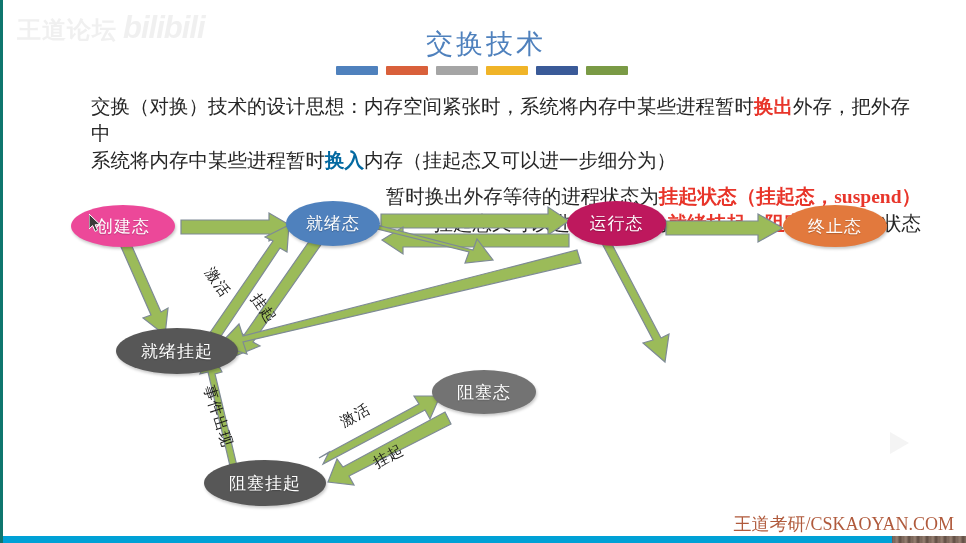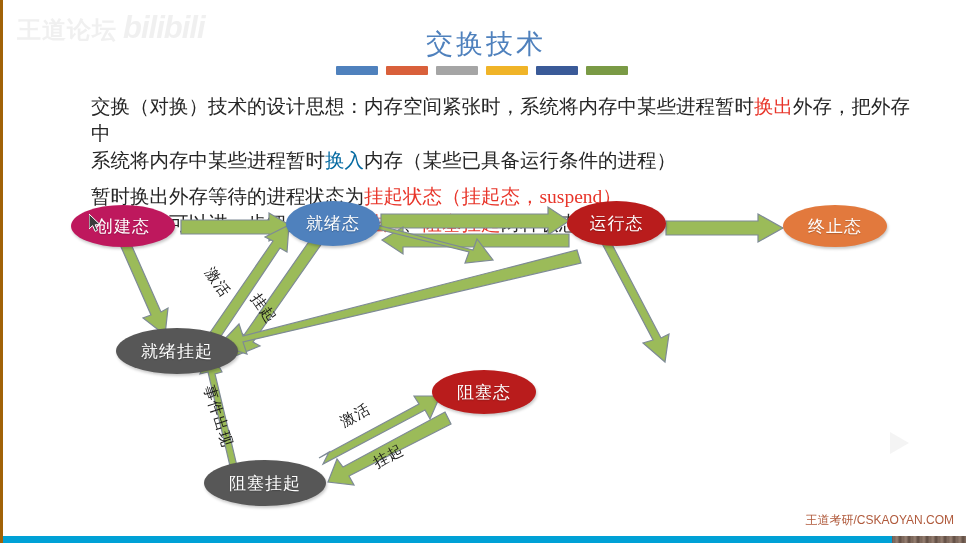--- a/index.html
+++ b/index.html
@@ -10,21 +10,21 @@
   body {
     font-family: "Liberation Serif", "DejaVu Serif", serif;
   }
   #slide {
     position: relative;
     width: 966px;
     height: 543px;
     background: #ffffff;
     overflow: hidden;
     box-sizing: border-box;
-    border-left: 3px solid #a16207;
+    border-left: 3px solid #0f766e;
   }
 
   
   .wm-topleft {
     position: absolute;
     left: 14px; top: 10px;
     width: 175px; height: 42px;
     font-family: "Liberation Sans", sans-serif;
     font-size: 24px;
     font-weight: bold;
@@ -41,22 +41,22 @@
   }
   .wm-tvlogo {
     position: absolute;
     left: 858px; top: 408px;
     width: 72px; height: 62px;
     user-select: none;
   }
   .wm-bottomright {
     position: absolute;
     right: 12px; top: 512px;
-    font-family: Liberation Sans, sans-serif;
-    font-size: 12px;
+    font-family: Liberation Serif, serif;
+    font-size: 18px;
     color: #b05a3c;
     letter-spacing: 0px;
     white-space: nowrap;
   }
 
   
   .title {
     position: absolute;
     left: 0; top: 26px;
     width: 966px;
@@ -82,22 +82,22 @@
   
   .body-text {
     position: absolute;
     left: 88px; top: 93px;
     width: 830px;
     font-size: 19.5px;
     line-height: 27px;
     color: #262626;
     font-family: "Liberation Serif", "DejaVu Serif", serif;
   }
-  .body-text .p2 { margin-top: 9px; }
-  .hl { color: #e8352a; }
+  .body-text .p2 { margin-top: 9px; text-align: right; }
+  .hl { color: #e8352a; font-weight: bold; }
 
   
   .diagram {
     position: absolute;
     left: 0; top: 190px;
     width: 966px; height: 330px;
   }
   .node {
     position: absolute;
     border-radius: 50%;
@@ -162,21 +162,21 @@
     <span style="background: rgb(217, 96, 59);"></span>
     <span style="background: rgb(165, 165, 165);"></span>
     <span style="background: rgb(240, 180, 40);"></span>
     <span style="background: rgb(58, 90, 152);"></span>
     <span style="background: rgb(122, 154, 69);"></span>
   </div>
 
   <div class="body-text">
     <div>
       <span>交换（对换）技术的设计思想：内存空间紧张时，系统将内存中某些进程暂时</span><span class="hl" style="color: rgb(232, 53, 42);">换出</span><span>外存，把外存中</span><br>
-      <span>系统将内存中某些进程暂时</span><span class="hl" style="color: #0369a1;">换入</span><span>内存（某些已具备运行条件的进程）</span>
+      <span>系统将内存中某些进程暂时</span><span class="hl" style="color: #0369a1;">换入</span><span>内存（挂起态又可以进一步细分为）</span>
     </div>
     <div class="p2">
       <span>暂时换出外存等待的进程状态为</span><span class="hl" style="color: rgb(232, 53, 42);">挂起状态（挂起态，suspend）</span><br>
       <span>挂起态又可以进一步细分为</span><span class="hl" style="color: rgb(232, 53, 42);">就绪挂起</span><span>、</span><span class="hl" style="color: rgb(232, 53, 42);">阻塞挂起</span><span>两种状态</span>
     </div>
   </div>
 
   <div class="diagram">
 
     <svg width="966" height="330" style="position:absolute;left:0;top:0;">
@@ -206,41 +206,41 @@
 
       <polygon points="222,280 234,276 212,184 219,182 207,160 197,184 205,182 227,276" fill="#9bbb59" stroke="#7e8a95" stroke-width="1.2"></polygon>
 
       <polygon points="326,262 320,274 422,220 427,229 437,206 411,206 416,214 316,268" fill="#9bbb59" stroke="#7e8a95" stroke-width="1.2"></polygon>
 
       <polygon points="442,222 448,234 346,286 351,295 325,292 334,269 340,277" fill="#9bbb59" stroke="#7e8a95" stroke-width="1.2"></polygon>
 
       <polygon points="615,30 627,26 650,150 658,148 646,174 630,152 640,150 618,28" fill="#9bbb59" stroke="#7e8a95" stroke-width="0" opacity="0"></polygon>
     </svg>
 
-    <div class="node" style="left:68px; top:15px; width:104px; height:42px; background:#be185d;">
+    <div class="node" style="left:68px; top:15px; width:104px; height:42px; background:#ec4899;">
       <span>创建态</span>
     </div>
 
     <div class="node" style="left:283px; top:11px; width:94px; height:45px; background:#4f81bd;text-align:right;">
       <span>就绪态</span>
     </div>
 
-    <div class="node" style="left:564px; top:11px; width:99px; height:45px; background:#b91c1c;">
+    <div class="node" style="left:564px; top:11px; width:99px; height:45px; background:#be185d;">
       <span>运行态</span>
     </div>
 
     <div class="node" style="left:780px; top:15px; width:104px; height:42px; background:#e2793d;justify-content:center;">
       <span>终止态</span>
     </div>
 
     <div class="node" style="left:113px; top:138px; width:122px; height:46px; background:#575757;">
       <span>就绪挂起</span>
     </div>
 
-    <div class="node" style="left:429px; top:180px; width:104px; height:44px; background:#b91c1c;">
+    <div class="node" style="left:429px; top:180px; width:104px; height:44px; background:#737373;">
       <span>阻塞态</span>
     </div>
 
     <div class="node" style="left:201px; top:270px; width:122px; height:46px; background:#575757;">
       <span>阻塞挂起</span>
     </div>
 
     <div class="lbl" style="left:213px; top:74px; transform:rotate(55deg); transform-origin:left top;">激活</div>
 
     <div class="lbl" style="left:259px; top:100px; transform:rotate(55deg); transform-origin:left top;">挂起</div>

